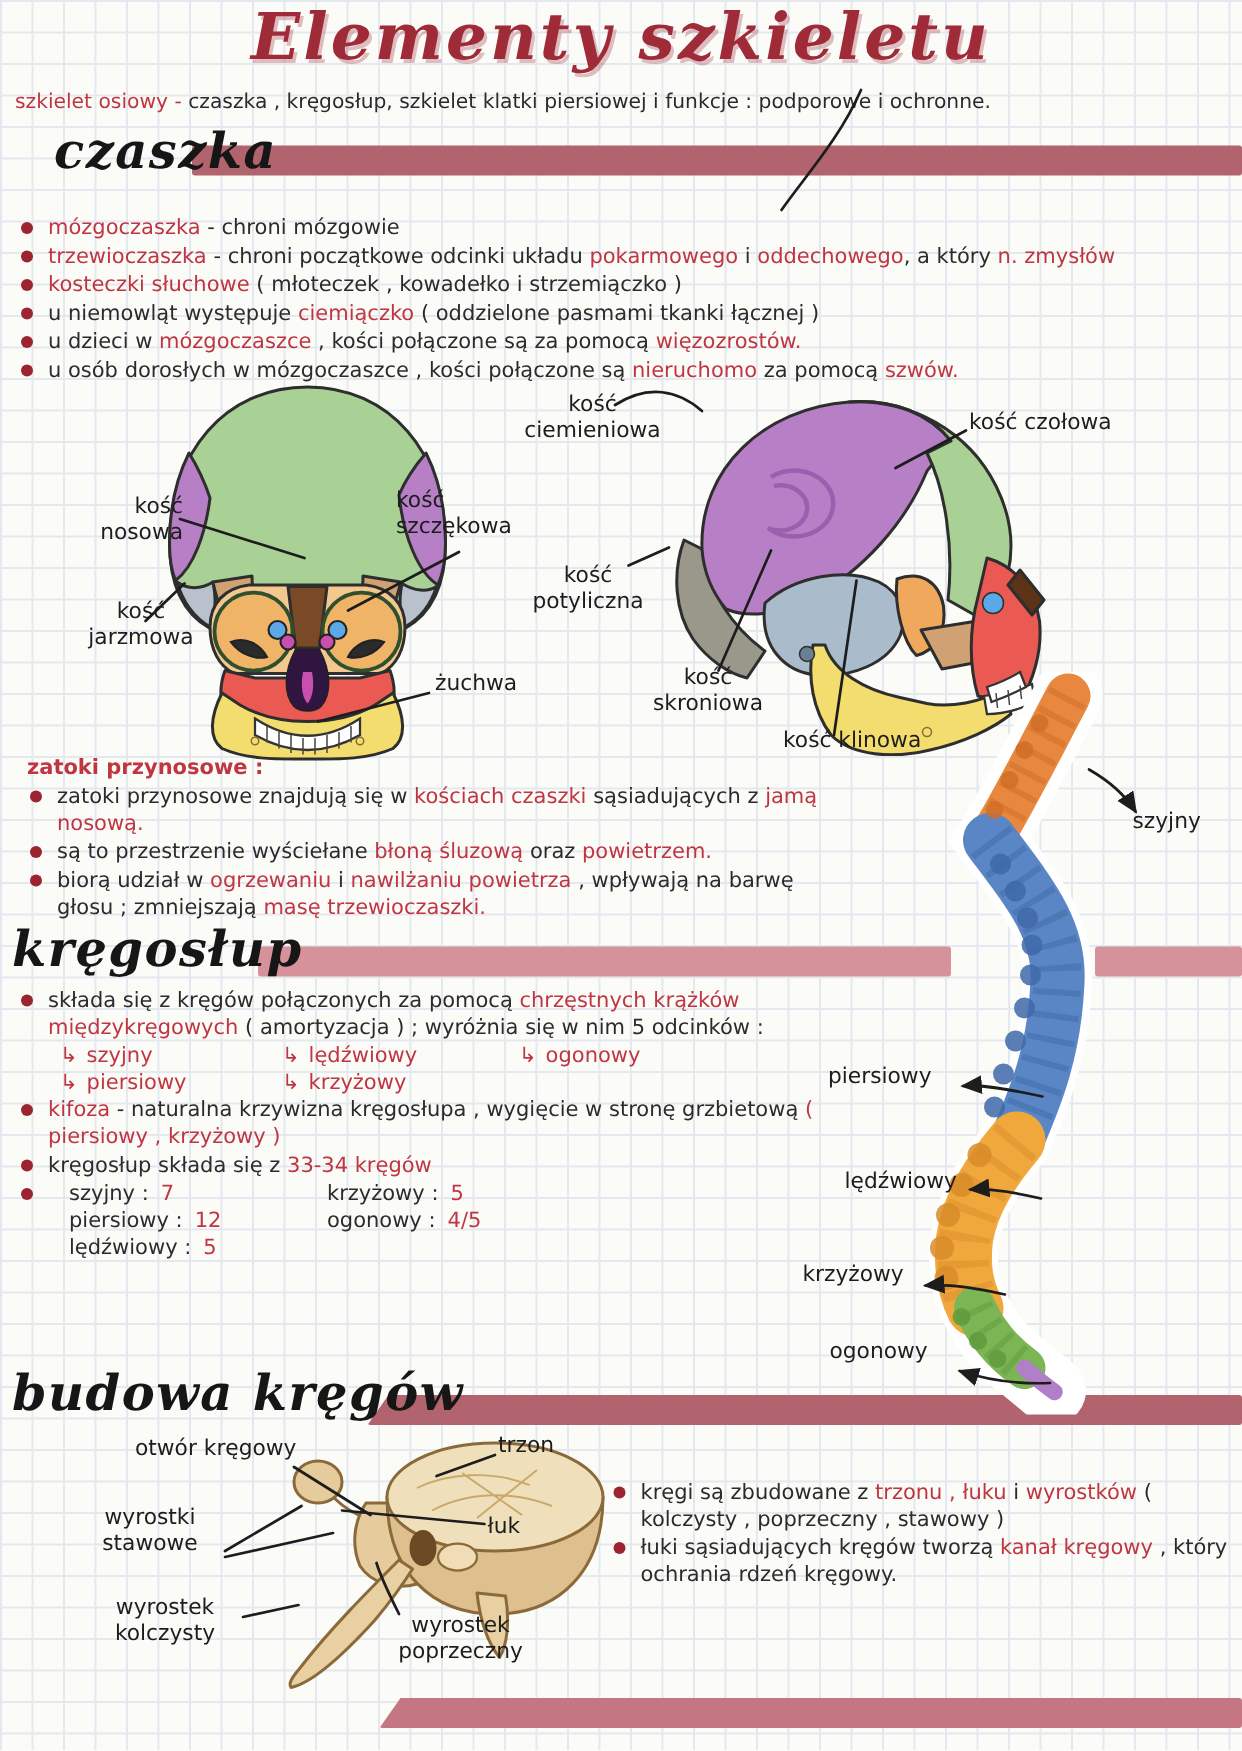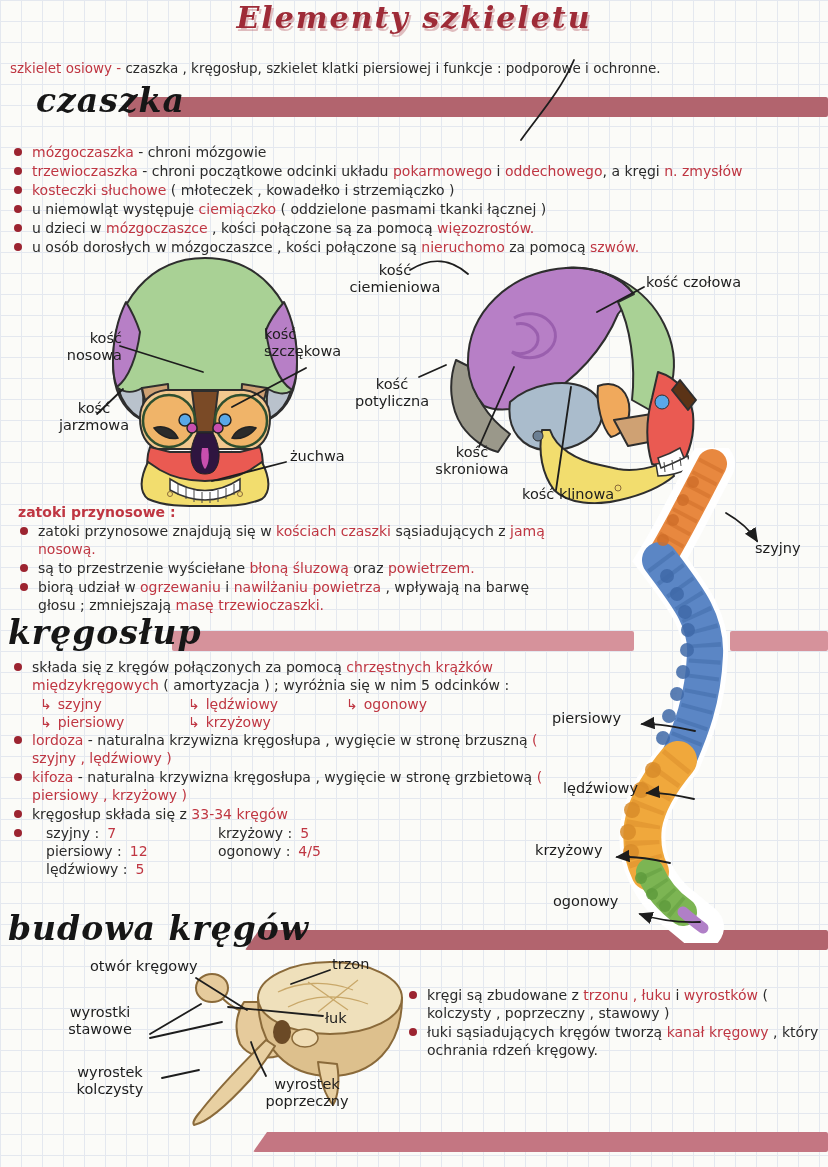--- a/index.html
+++ b/index.html
@@ -8,21 +8,21 @@
     --cervical:#e8883f; --thoracic:#5b86c5; --lumbar:#f0a83c; --sacral:#7cb553; --coccyx:#b07fc7;
     --ink:#2b2b2b;
   }
   html,body{margin:0;padding:0;}
   body{font-family:"DejaVu Sans",sans-serif;color:var(--ink);}
   .page{position:relative;width:828px;height:1167px;overflow:hidden;
     background-color:#fbfbf8;
     background-image:linear-gradient(#e4e8ef 1px,transparent 1px),linear-gradient(90deg,#e4e8ef 1px,transparent 1px);
     background-size:21px 21px;}
   .title{position:absolute;top:0;left:0;width:100%;text-align:center;
-    font-family:"DejaVu Serif",serif;font-style:italic;font-weight:bold;font-size:30px;
+    font-family:"DejaVu Serif",serif;font-style:italic;font-weight:bold;font-size:43px;
     letter-spacing:2px;color:var(--title);text-shadow:2px 3px 0 rgba(158,43,55,.30);z-index:4;}
   .script-h{position:absolute;font-family:"DejaVu Serif",serif;font-style:italic;font-weight:bold;
     font-size:33px;color:#161616;z-index:4;letter-spacing:1px;line-height:1;}
   .bar{position:absolute;height:20px;background:var(--bar-dark);z-index:1;border-radius:2px;}
   .bar.slant{clip-path:polygon(14px 0,100% 0,100% 100%,0 100%);}
   .intro{position:absolute;left:10px;top:60px;width:812px;font-size:13.5px;z-index:2;}
   .rd{color:var(--red);}
   ul.notes{list-style:none;margin:0;padding:0;position:absolute;z-index:2;font-size:14px;line-height:18px;}
   ul.notes li{position:relative;padding-left:22px;margin:0 0 1px 0;}
   ul.notes li::before{content:"";position:absolute;left:4px;top:5px;width:8px;height:8px;border-radius:50%;background:var(--dot);}
@@ -45,21 +45,21 @@
 <div class="page">
 
   <div class="title">Elementy szkieletu</div>
 
   <div class="intro"><span class="rd">szkielet osiowy - </span><span>czaszka , kręgosłup, szkielet klatki piersiowej i funkcje : podporowe i ochronne.</span></div>
 
   <div class="script-h" style="left:8px;top:84px;margin-left:28px;">czaszka</div>
   <div class="bar" style="left:128px;top:97px;width:700px;background:var(--bar-dark);"></div>
   <ul class="notes" style="left:10px;top:127px;width:816px;margin-top:16px;">
     <li><span class="rd">mózgoczaszka</span><span> - chroni mózgowie</span></li>
-    <li><span class="rd">trzewioczaszka</span><span> - chroni początkowe odcinki układu </span><span class="rd">pokarmowego</span><span> i </span><span class="rd">oddechowego</span><span>, a kręgi </span><span class="rd">n. zmysłów</span></li>
+    <li><span class="rd">trzewioczaszka</span><span> - chroni początkowe odcinki układu </span><span class="rd">pokarmowego</span><span> i </span><span class="rd">oddechowego</span><span>, a który </span><span class="rd">n. zmysłów</span></li>
     <li><span class="rd">kosteczki słuchowe</span><span> ( młoteczek , kowadełko i strzemiączko )</span></li>
     <li><span>u niemowląt występuje </span><span class="rd">ciemiączko</span><span> ( oddzielone pasmami tkanki łącznej )</span></li>
     <li><span>u dzieci w </span><span class="rd">mózgoczaszce</span><span> , kości połączone są za pomocą </span><span class="rd">więzozrostów.</span></li>
     <li><span>u osób dorosłych w mózgoczaszce , kości połączone są </span><span class="rd">nieruchomo</span><span> za pomocą </span><span class="rd">szwów.</span></li>
   </ul>
 
   <svg class="fig" style="left:90px;top:252px;" width="230" height="256" viewBox="0 0 230 256">
     <g stroke="#2e2e2e" stroke-width="2" stroke-linejoin="round">
       <path fill="#a9d195" d="M115,6C60,6 23,50 23,110C23,140 34,158 50,167L180,167C196,158 207,140 207,110C207,50 170,6 115,6Z"></path>
       <path fill="#b77fc6" d="M36,50C27,68 23,90 23,110C23,120 24,128 27,135C39,126 47,104 50,80C46,68 41,58 36,50Z"></path>
@@ -150,21 +150,20 @@
       <div class="branch-row">
         <span class="branch b1"><span class="arr">↳</span><span>szyjny</span></span>
         <span class="branch b2"><span class="arr">↳</span><span>lędźwiowy</span></span>
         <span class="branch"><span class="arr">↳</span><span>ogonowy</span></span>
       </div>
       <div class="branch-row">
         <span class="branch b1"><span class="arr">↳</span><span>piersiowy</span></span>
         <span class="branch"><span class="arr">↳</span><span>krzyżowy</span></span>
       </div>
     </ul>
-    <li><span class="rd">lordoza</span><span> - naturalna krzywizna kręgosłupa , wygięcie w stronę brzuszną </span><span class="rd">( szyjny , lędźwiowy )</span></li>
     <li><span class="rd">kifoza</span><span> - naturalna krzywizna kręgosłupa , wygięcie w stronę grzbietową </span><span class="rd">( piersiowy , krzyżowy )</span></li>
     <li><span>kręgosłup składa się z </span><span class="rd">33-34 kręgów</span></li>
     <li style="list-style:none;">
       <div class="counts">
         <div><span>szyjny :</span><span class="cv">7</span></div>
         <div><span>piersiowy :</span><span class="cv">12</span></div>
         <div><span>lędźwiowy :</span><span class="cv">5</span></div>
         <div><span>krzyżowy :</span><span class="cv">5</span></div>
         <div><span>ogonowy :</span><span class="cv">4/5</span></div>
       </div>

